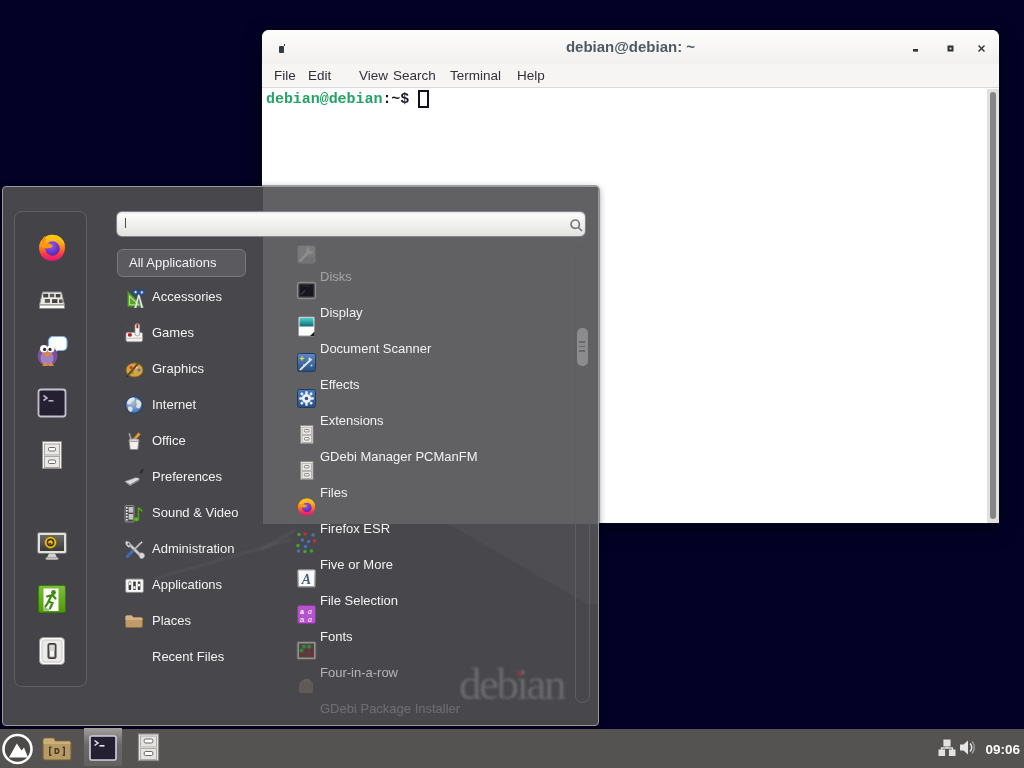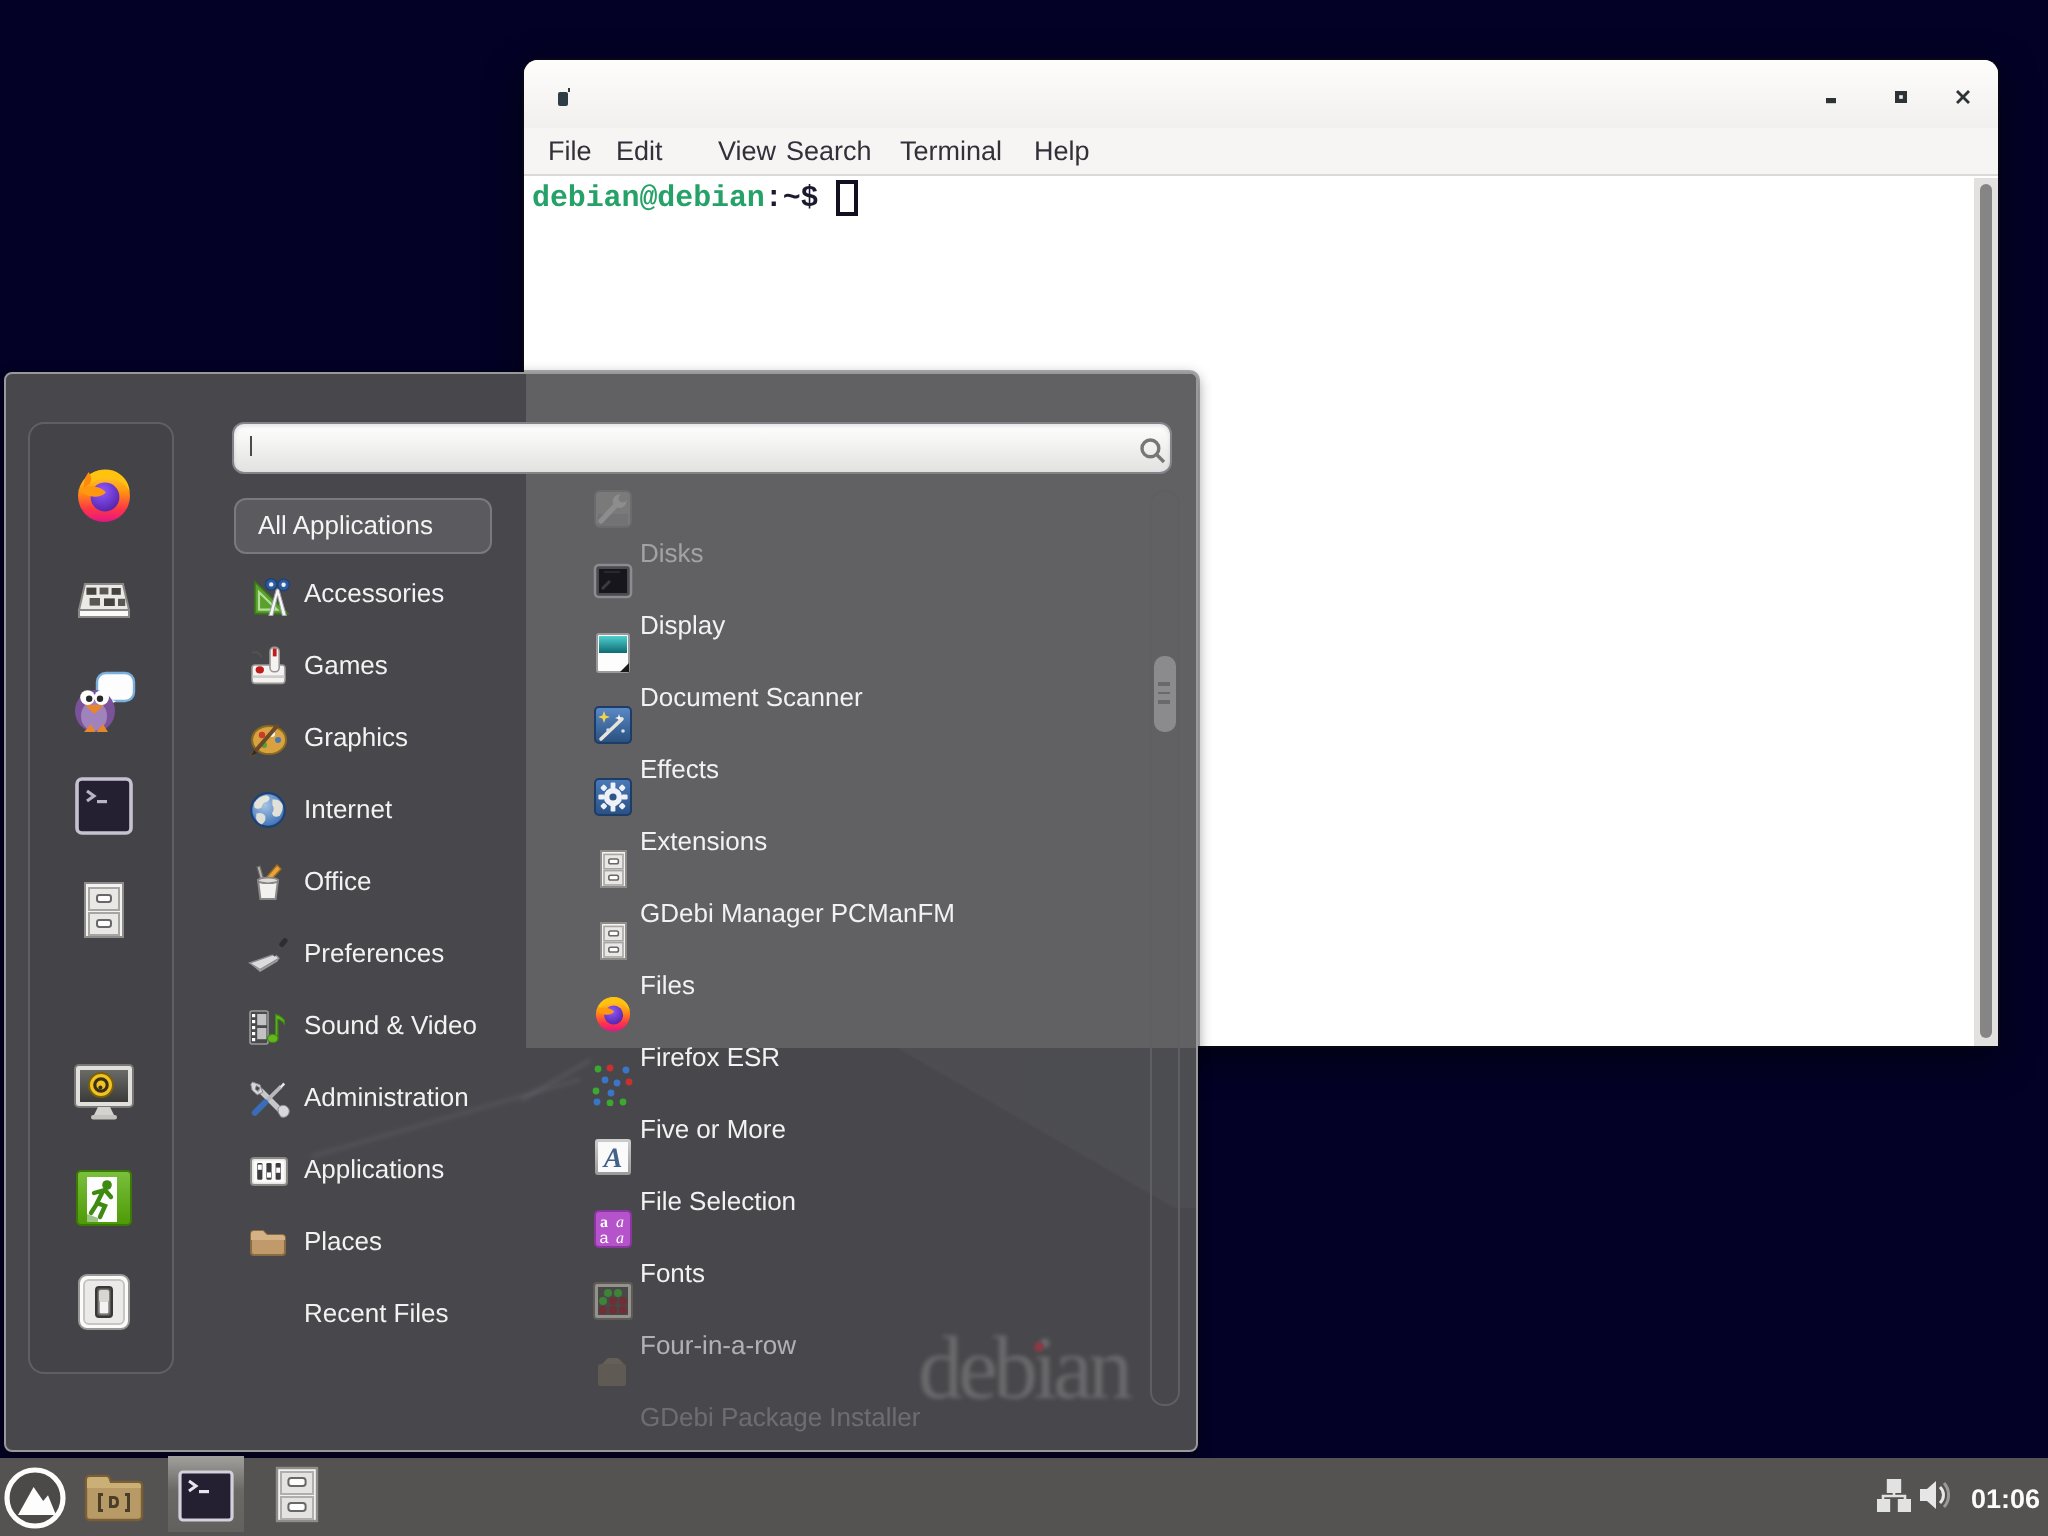--- a/index.html
+++ b/index.html
@@ -45,20 +45,21 @@
 
   
   #taskbar { left:0; top:729px; width:1024px; height:39px; background:#545352; }
   #clock { right:4px; top:13px; font-size:13.5px; font-weight:bold; color:#fbfbfb; }
 </style>
 </head>
 <body>
 
 <div class="abs" id="term">
   <div class="abs titlebar"></div>
+  <div class="abs title">debian@debian: ~</div>
 
   <div class="abs" style="left:17px;top:16px;width:4.5px;height:6.5px;background:#2e3d46;border-radius:1px;"></div>
   <div class="abs" style="left:21.5px;top:13.5px;width:1.5px;height:2.5px;background:#2e3d46;"></div>
 
   <svg class="abs" style="left:650px;top:16px;" width="8" height="8">
       <rect x="1" y="3" width="5" height="2.6" fill="#2e3436"></rect>
     </svg>
   <svg class="abs" style="left:685px;top:15px;" width="8" height="8">
       <path d="M0.5 0.5h6v6h-6z" fill="#2e3436"></path>
       <rect x="2.6" y="2.6" width="1.8" height="1.8" fill="#f0efed"></rect>
@@ -513,14 +514,14 @@
       <rect x="5.4" y="0.5" width="7.2" height="7" fill="#e2e2e2"></rect>
       <path d="M9 7.5 L9 9 M3.5 12 L3.5 9 L14.5 9 L14.5 12" stroke="#e2e2e2" stroke-width="1.3" fill="none"></path>
       <rect x="0.5" y="10.5" width="6.6" height="6.5" fill="#e2e2e2"></rect>
       <rect x="10.9" y="10.5" width="6.6" height="6.5" fill="#e2e2e2"></rect>
     </svg></div>
   <div class="abs" id="tb-vol" style="left:959px;top:10px;"><svg width="20" height="17" viewBox="0 0 20 17">
       <path d="M1 5.5 L4.5 5.5 L9 1.5 L9 15.5 L4.5 11.5 L1 11.5 Z" fill="#e6e6e6"></path>
       <path d="M11 4.5 A5.5 5.5 0 0 1 11 12.5" stroke="#e6e6e6" stroke-width="1.5" fill="none"></path>
       <path d="M13 2.5 A9 9 0 0 1 13 14.5" stroke="#9a9a9a" stroke-width="1.5" fill="none"></path>
     </svg></div>
-  <div class="abs" id="clock">01:06</div>
+  <div class="abs" id="clock">09:06</div>
 </div>
 
 </body></html>

